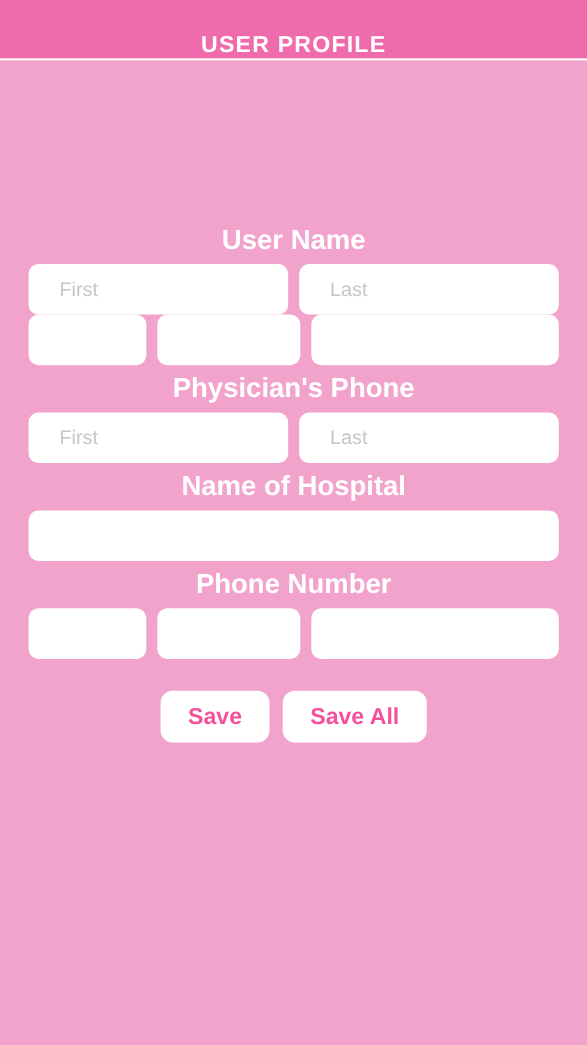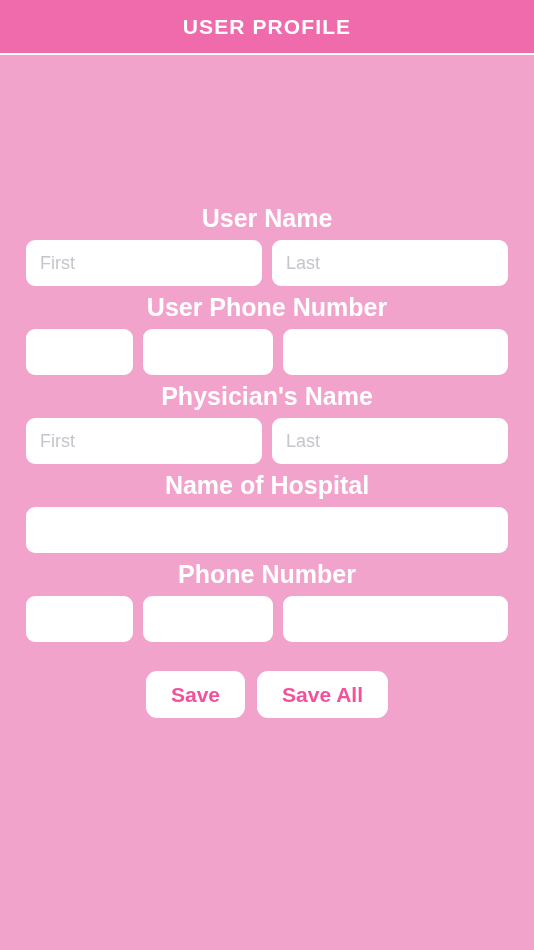--- a/index.html
+++ b/index.html
@@ -13,21 +13,21 @@
     font-family: "Liberation Sans", sans-serif;
     overflow: hidden;
     position: relative;
   }
 
   
   .header {
     height: 55px;
     background: #F06BAC;
     display: flex;
-    align-items: center;
+    align-items: flex-end;
     justify-content: center;
     border-bottom: 2px solid #FFFFFF;
     box-sizing: border-box;
   }
   .header-title {
     color: #FFFFFF;
     font-size: 21px;
     font-weight: bold;
     letter-spacing: 1.1px;
   }
@@ -57,21 +57,21 @@
   }
 
   .text-input {
     background: #FFFFFF;
     border: none;
     border-radius: 9px;
     height: 46px;
     font-size: 18px;
     font-family: "Liberation Sans", sans-serif;
     color: #4c1d95;
-    padding: 0 14px;
+    padding: 0 28px;
     box-sizing: border-box;
     outline: none;
     min-width: 0;
   }
   .text-input::placeholder {
     color: #C5C5CB;
     font-size: 18px;
   }
 
   
@@ -115,30 +115,29 @@
 
   <div>
     <div class="field-label">User Name</div>
     <div class="row">
       <input class="text-input w-third" type="text" placeholder="First" style="">
       <input class="text-input w-third" type="text" placeholder="Last" style="">
     </div>
   </div>
 
   <div>
-    <div class="field-label">User Phone Number</div>
     <div class="row">
       <input class="text-input w-area" type="text" placeholder="" style="">
       <input class="text-input w-prefix" type="text" placeholder="" style="">
       <input class="text-input w-line" type="text" placeholder="" style="">
     </div>
   </div>
 
   <div>
-    <div class="field-label">Physician's Name</div>
+    <div class="field-label">Physician's Phone</div>
     <div class="row">
       <input class="text-input w-half" type="text" placeholder="First" style="">
       <input class="text-input w-half" type="text" placeholder="Last" style="">
     </div>
   </div>
 
   <div>
     <div class="field-label">Name of Hospital</div>
     <div class="row">
       <input class="text-input w-full" type="text" placeholder="" style="">

